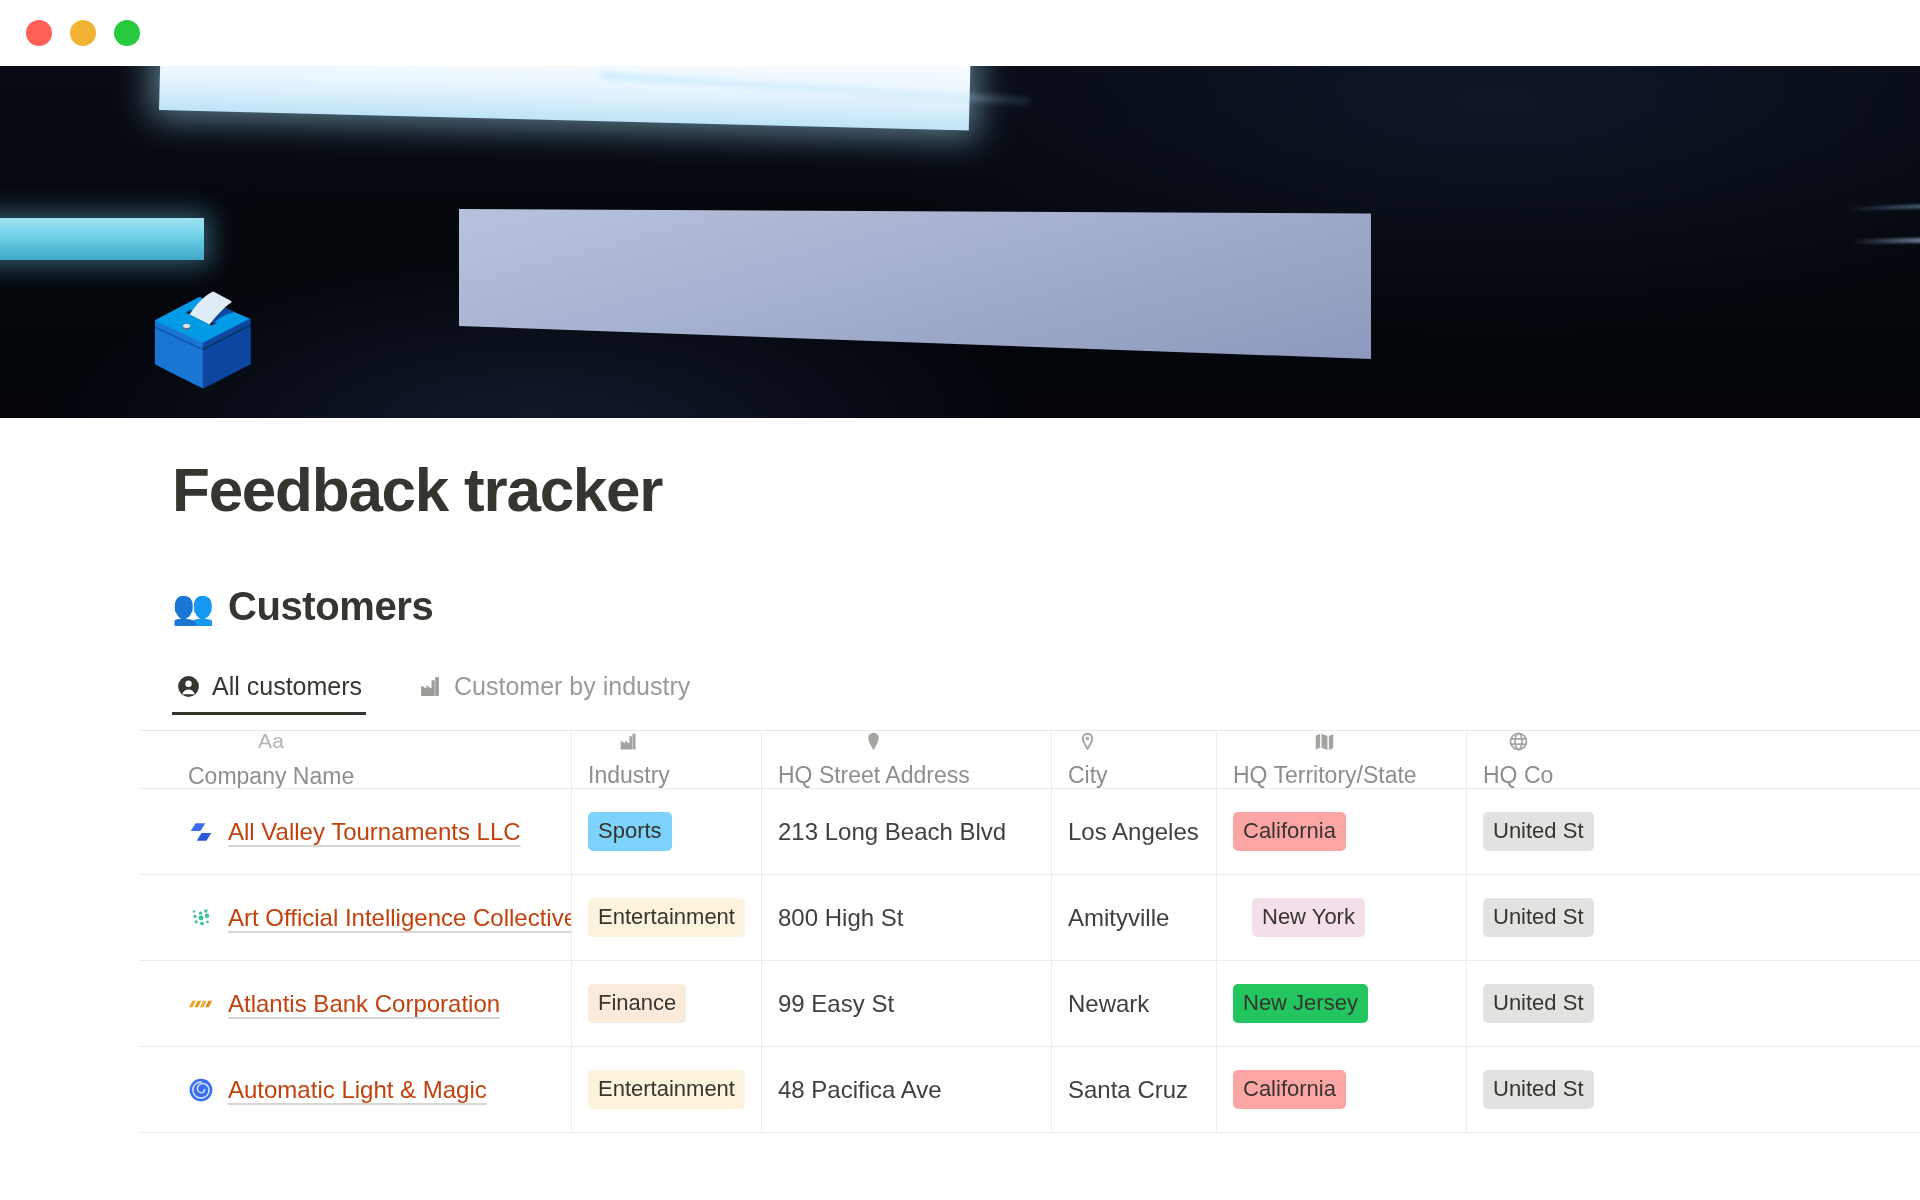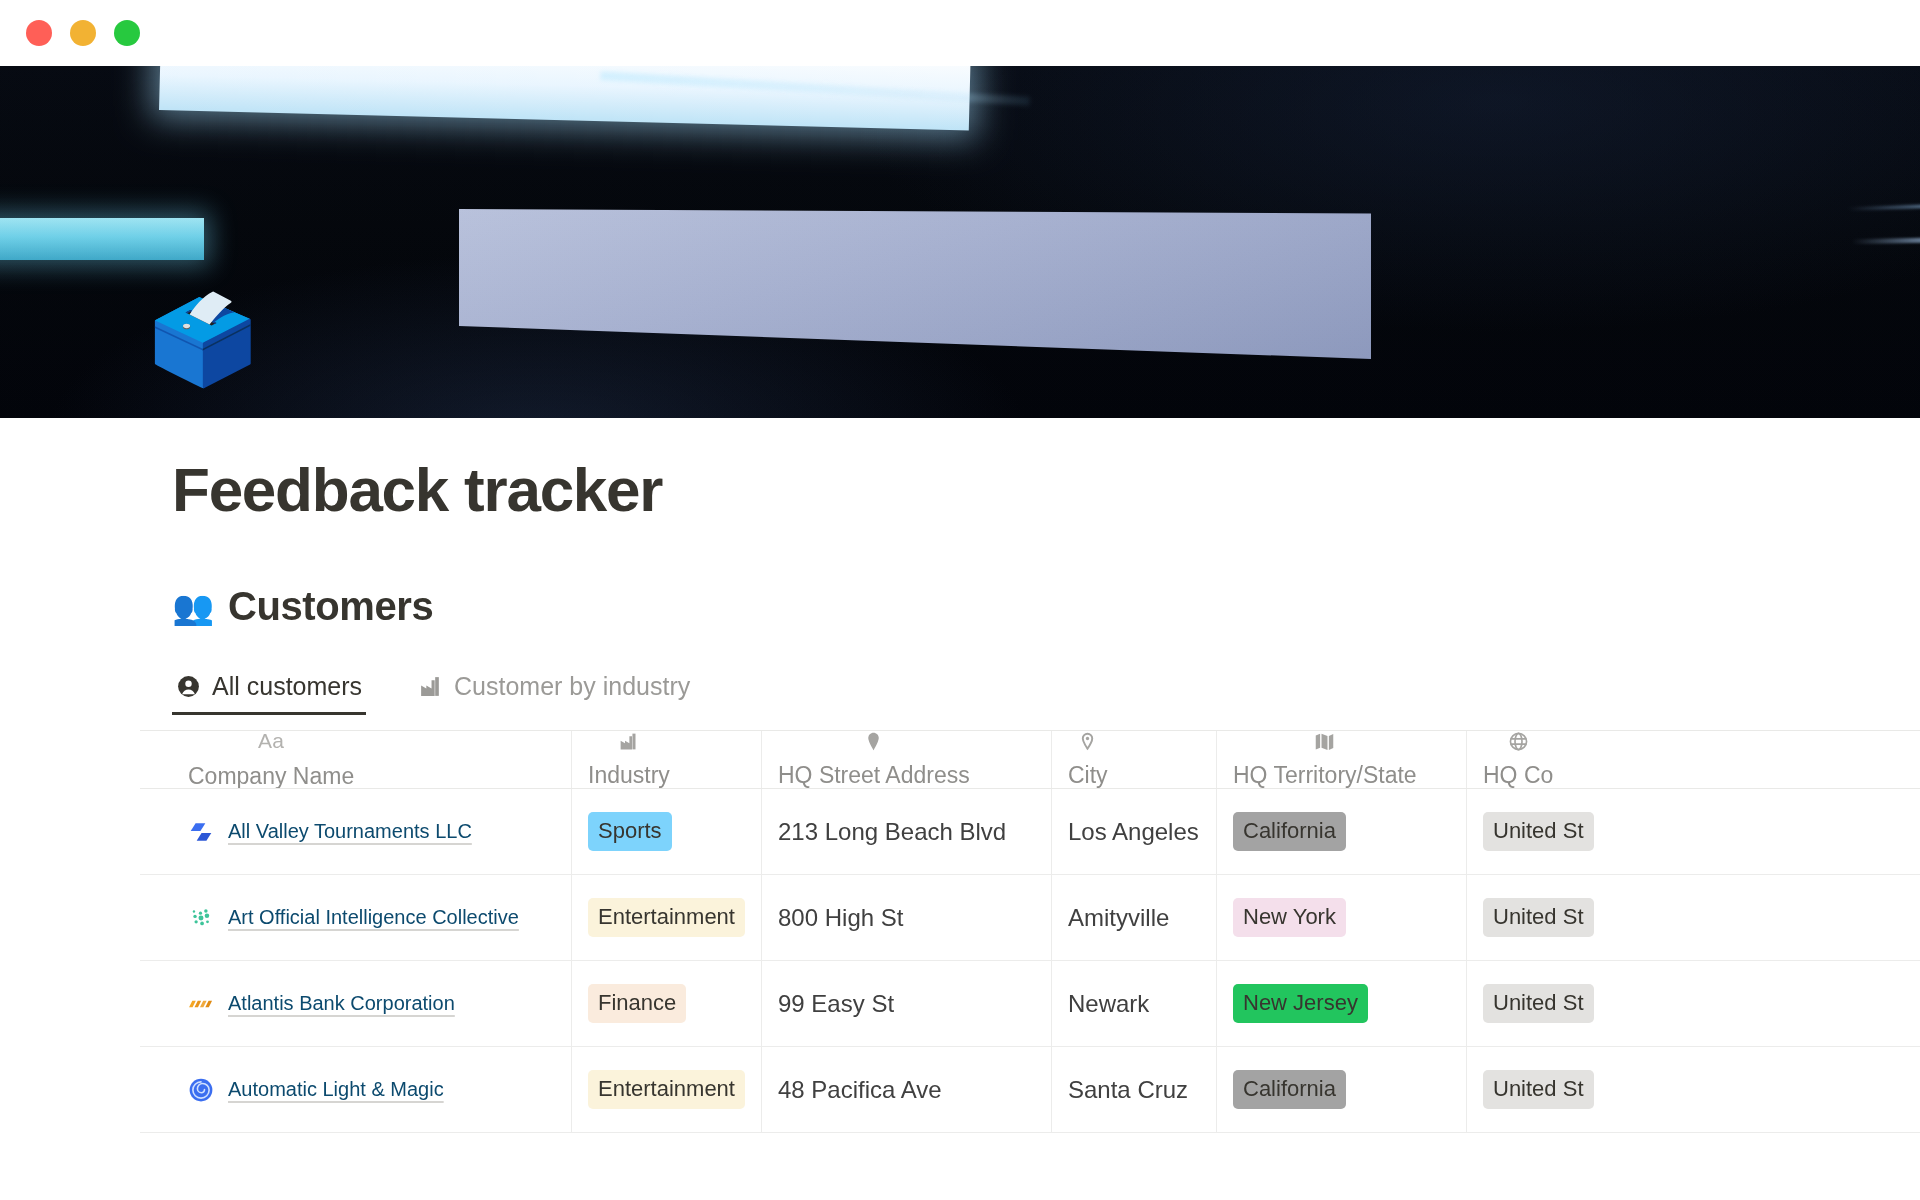--- a/index.html
+++ b/index.html
@@ -268,44 +268,44 @@
     min-width: 0;
   }
   .co-icon {
     width: 26px; height: 26px;
     flex: 0 0 26px;
     display: inline-flex;
     align-items: center;
     justify-content: center;
   }
   .co-name {
-    font-size: 20px;
-    color: #0c4a6e;
+    font-size: 24px;
+    color: #c2410c;
     text-decoration: underline;
     text-decoration-color: #d6d5d2;
     text-underline-offset: 5px;
     text-decoration-thickness: 1.5px;
     white-space: nowrap;
   }
 
   .tag {
     display: inline-block;
     font-size: 22px;
     line-height: 1;
     padding: 8px 10px 9px 10px;
     border-radius: 5px;
     color: #37352f;
     white-space: nowrap;
   }
   .tag-green  { background: #7dd3fc; }
   .tag-yellow { background: #fbf3db; }
   .tag-orange { background: #faebdd; }
-  .tag-pink   { background: #f4dfeb; }
+  .tag-pink   { background: #f4dfeb; margin-left: 19px; }
   .tag-purple { background: #22c55e; }
-  .tag-brown  { background: #a3a3a3; }
+  .tag-brown  { background: #fca5a5; }
   .tag-gray   { background: #e3e2e0; }
 </style>
 </head>
 <body>
 
 <div class="window">
 
   <div class="titlebar">
     <div class="traffic">
       <span class="dot red"></span>

